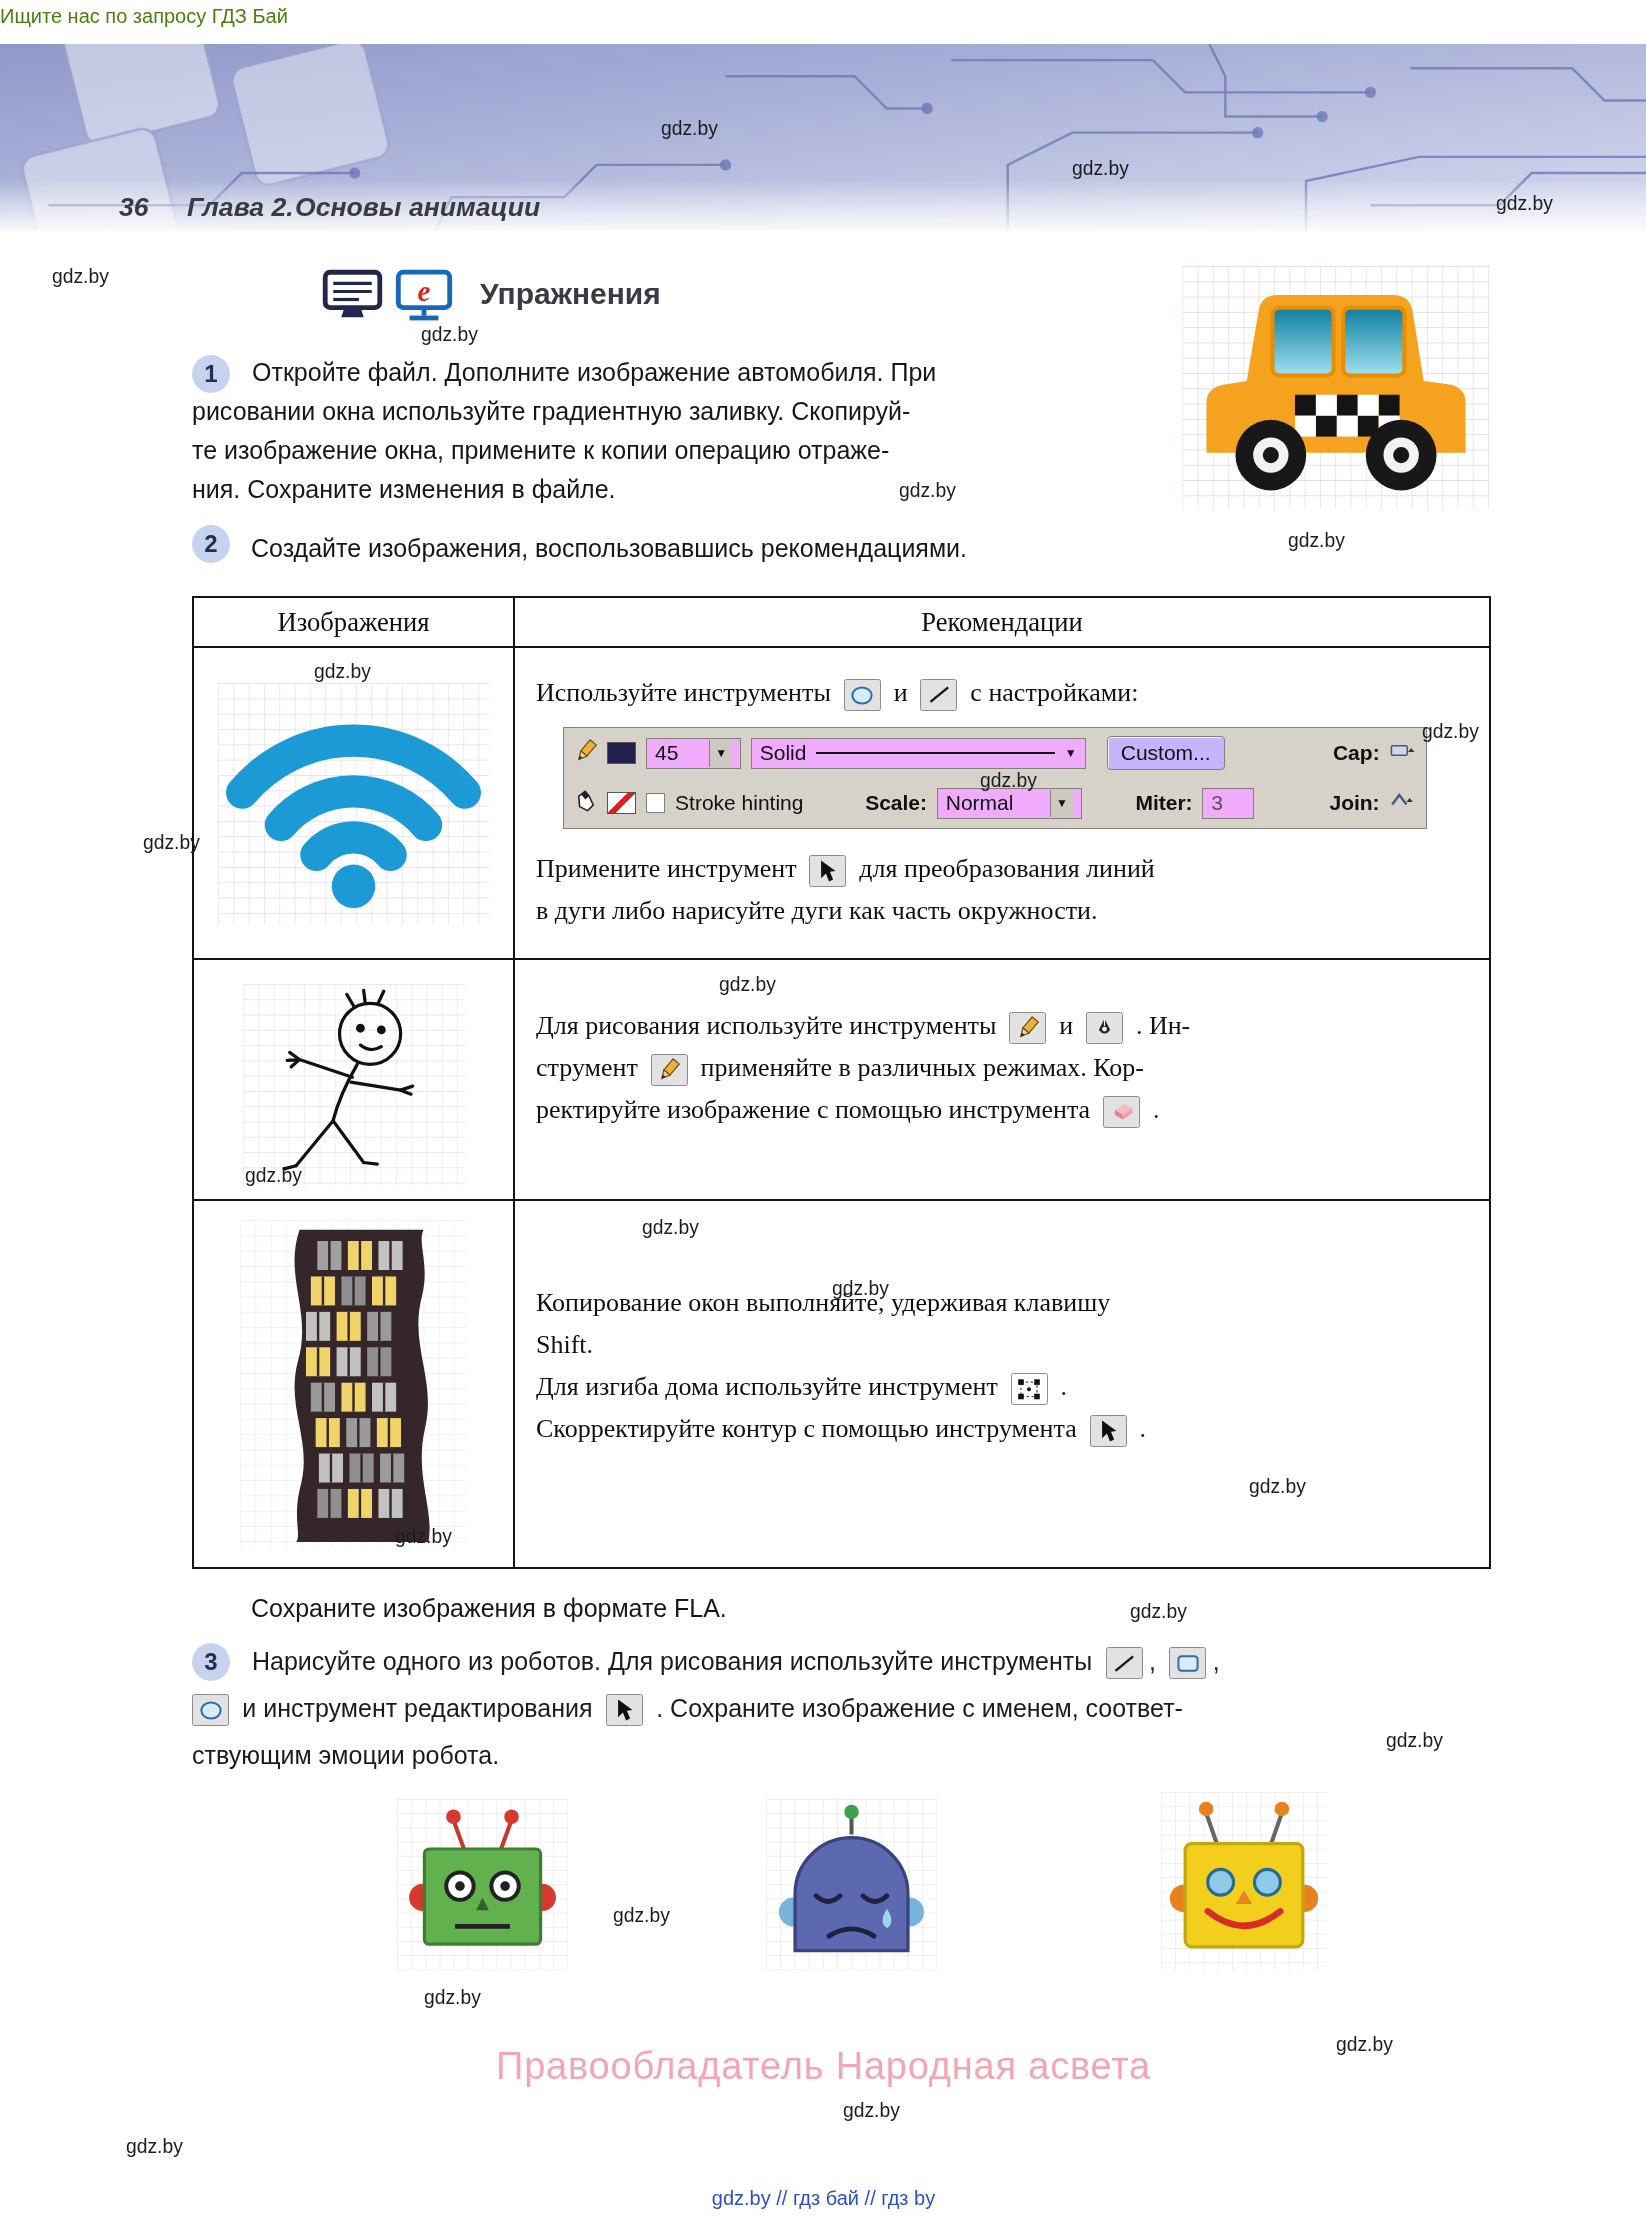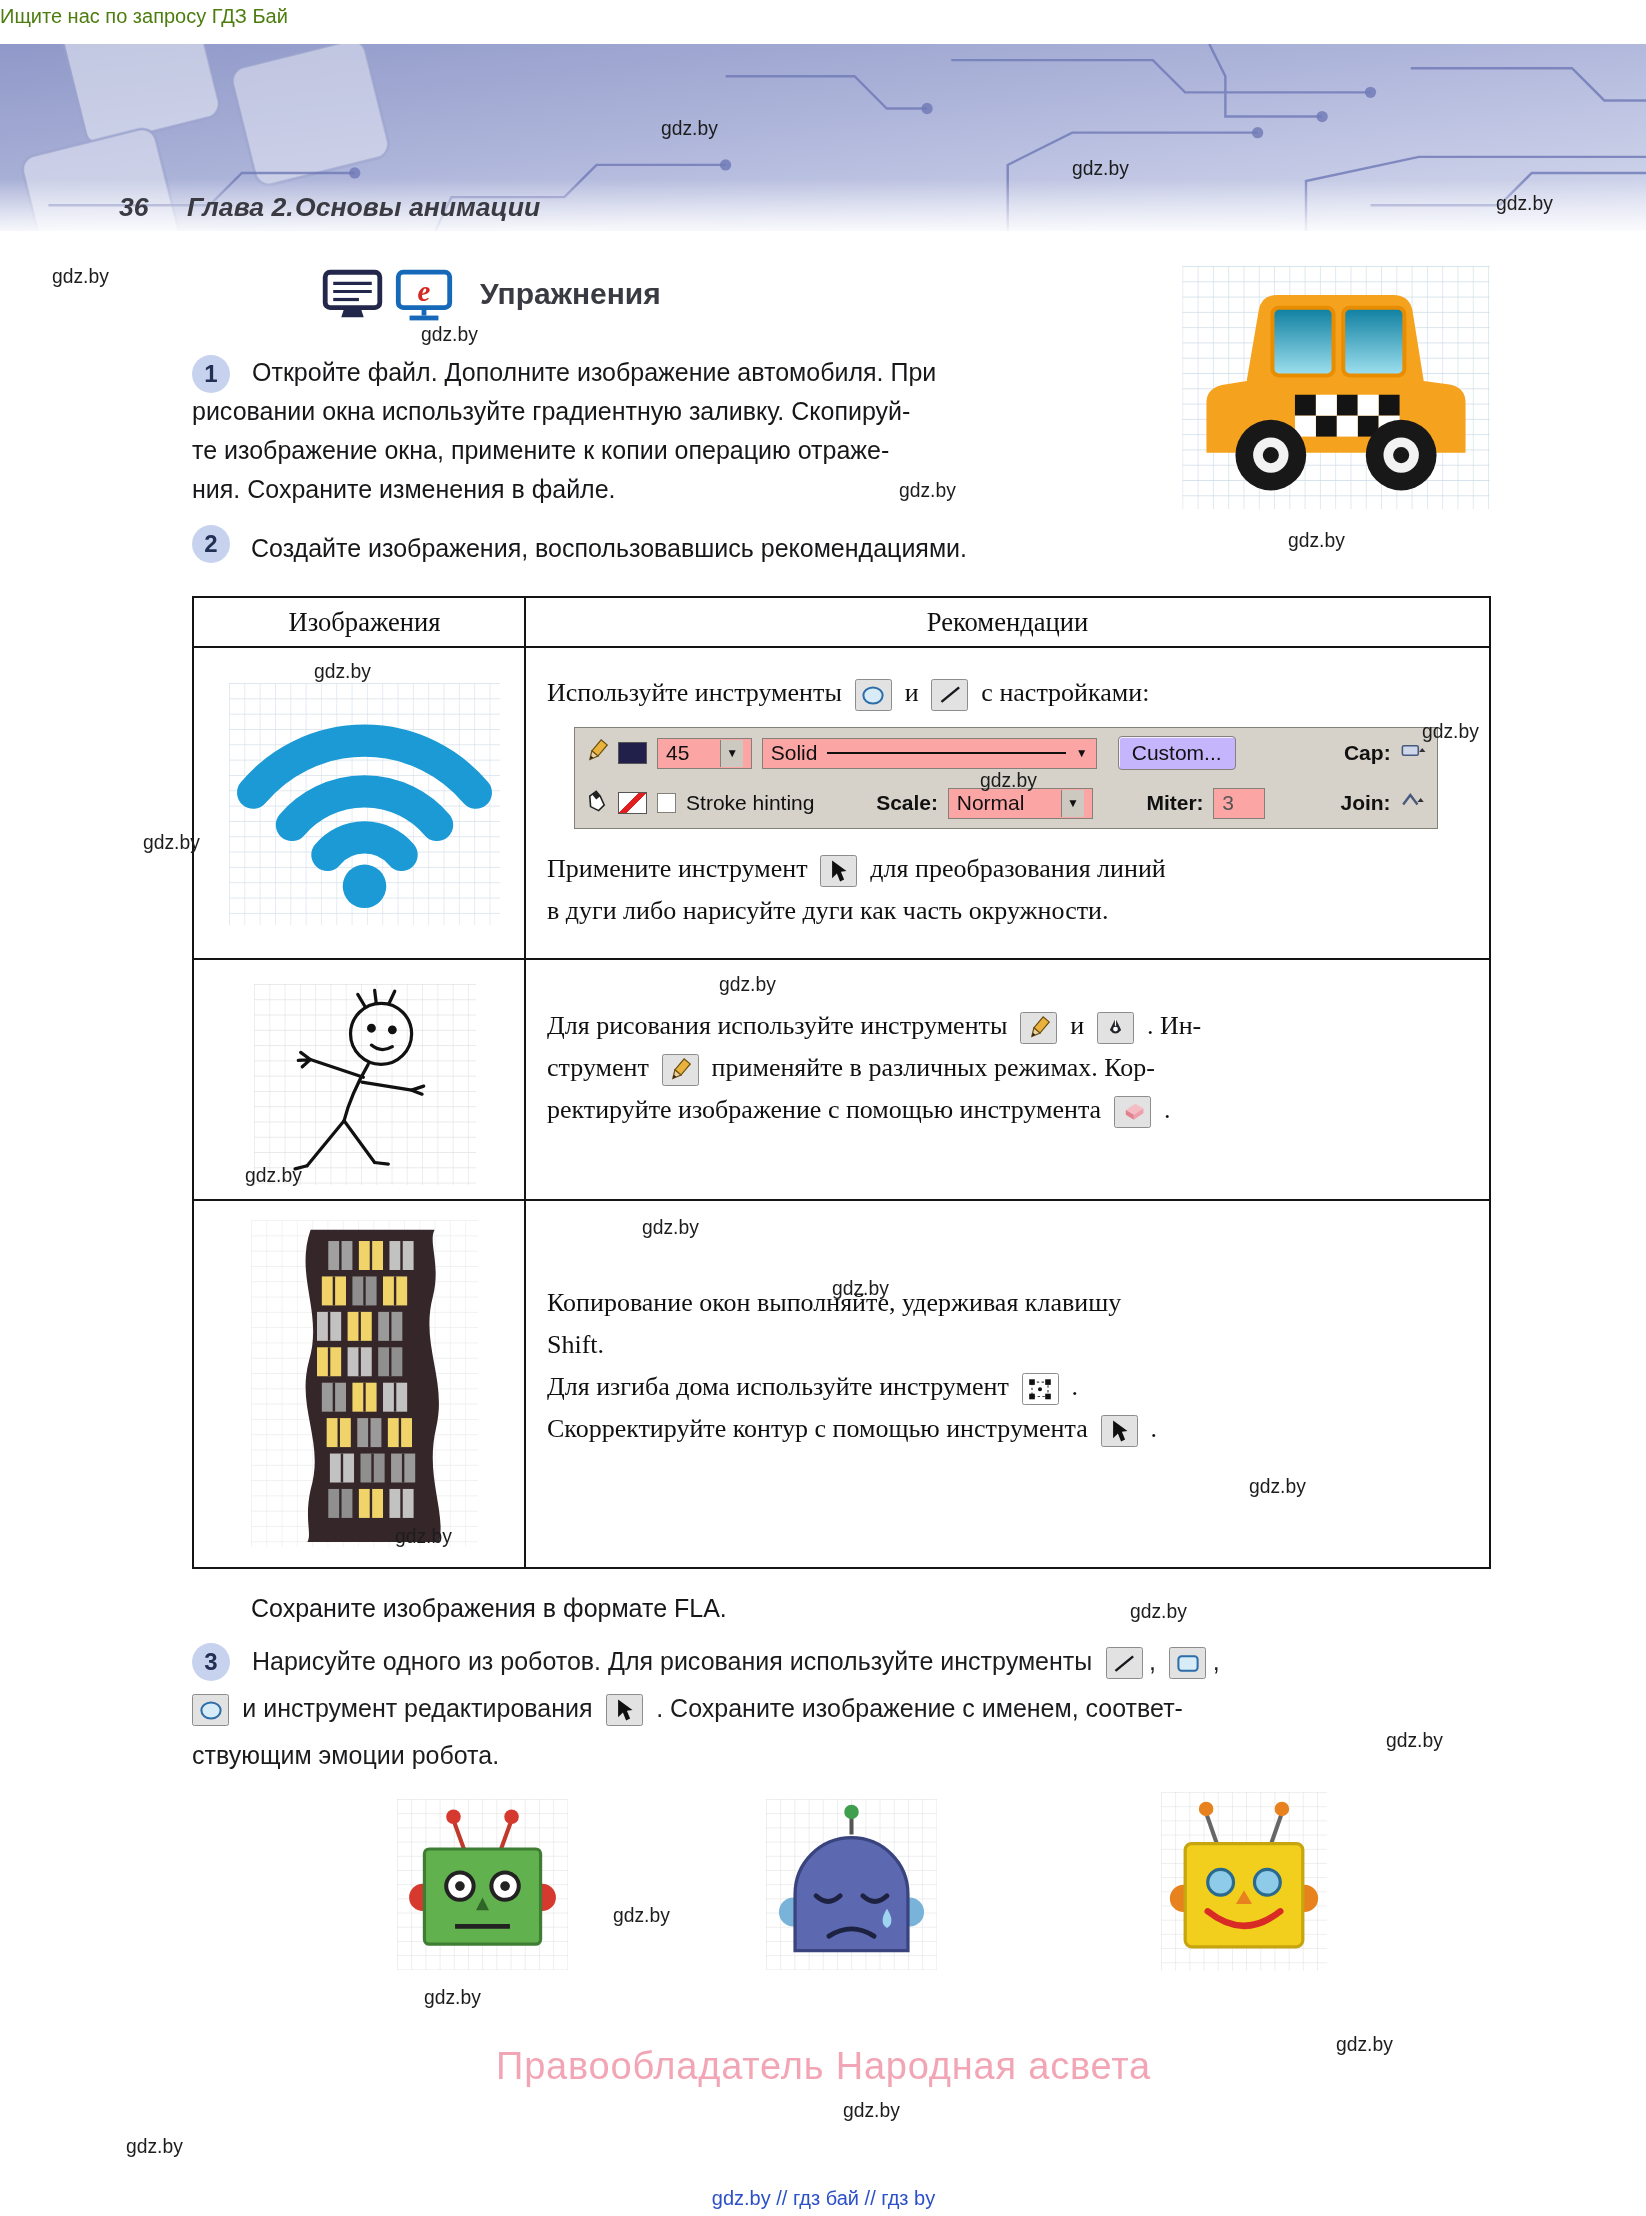--- a/index.html
+++ b/index.html
@@ -22,35 +22,35 @@
            font-size:24px; font-weight:bold; color:#233055; }
   .sanspar { position:absolute; font-size:25px; line-height:39px; color:#17171a; }
   .sectitle { position:absolute; font-size:30px; font-weight:bold; color:#3a3a42; }
 
   .tbl { position:absolute; left:192px; top:596px; width:1299px; border:2.4px solid #141414;
          font-family:"Liberation Serif", serif; color:#101010; }
   .thead { display:flex; height:48px; font-size:26.6px; }
   .thc { display:flex; align-items:center; justify-content:center; }
   .trow { display:flex; border-top:2.4px solid #141414; }
   .c1 { width:321px; border-right:2.4px solid #141414; display:flex;
-        align-items:flex-start; justify-content:center;margin-left:11px; }
+        align-items:flex-start; justify-content:center; }
   .c2 { flex:1; padding:0 14.5px 0 21px; }
   .tline { font-size:26px; line-height:42px; white-space:nowrap; }
 
   .ticon { display:inline-flex; align-items:center; justify-content:center;
            width:37px; height:32px; background:#e2e2e2; border:0.8px solid #8d8d8d;
            border-radius:2.4px; vertical-align:middle; margin:0 6.4px; }
   .ticon.white { background:#ffffff; }
 
   
   .flashbar { margin-top:13px; margin-left:27px; width:864px; background:#d6d2ca;
               border:1.6px solid #84807a; font-family:"Liberation Sans", sans-serif;
               font-size:21px; color:#101010; }
   .fbrow { display:flex; align-items:center; height:50px; padding:0 9.7px; gap:9.7px; }
-  .fbfield { background:#fca5a5; border:1.6px solid #84807a; height:31px;
+  .fbfield { background:#f0abfc; border:1.6px solid #84807a; height:31px;
              display:flex; align-items:center; padding:0 8px; }
   .fbarrow { width:22.6px; height:27px; display:flex; align-items:center; justify-content:center;
              background:#cdc9c1; border-left:1.6px solid #84807a; font-size:12px; margin-left:auto; }
   .fbbtn { background:#c4b5fd; border:1.6px solid #84807a; border-radius:4px; height:34px;
            display:flex; align-items:center; padding:0 13px; box-shadow:inset 0.8px 0.8px 0 #fff; }
   .fblabel { font-weight:bold; }
   .swatch { width:29px; height:22.6px; border:1.6px solid #555; }
   .checkbox { width:19.3px; height:19.3px; background:#fff; border:1.6px solid #84807a; }
 
   .ex3line { font-size:25px; line-height:47px; white-space:nowrap; }

